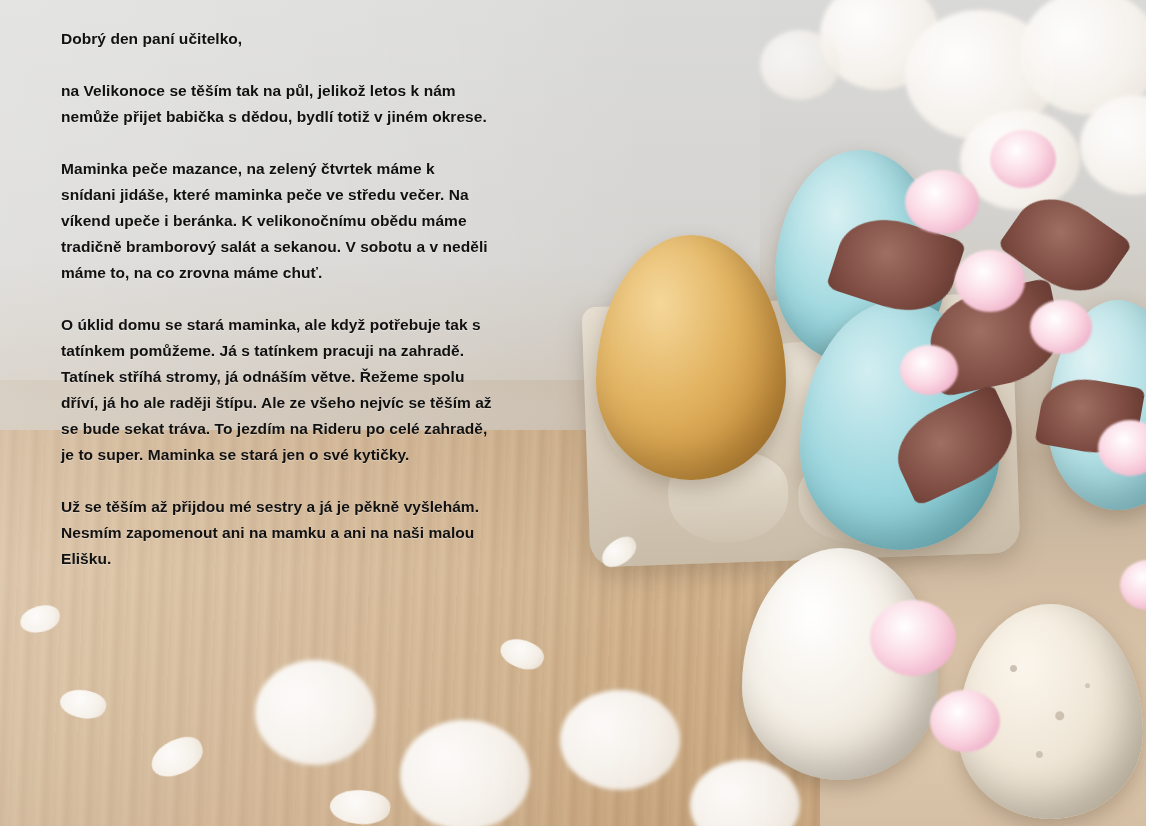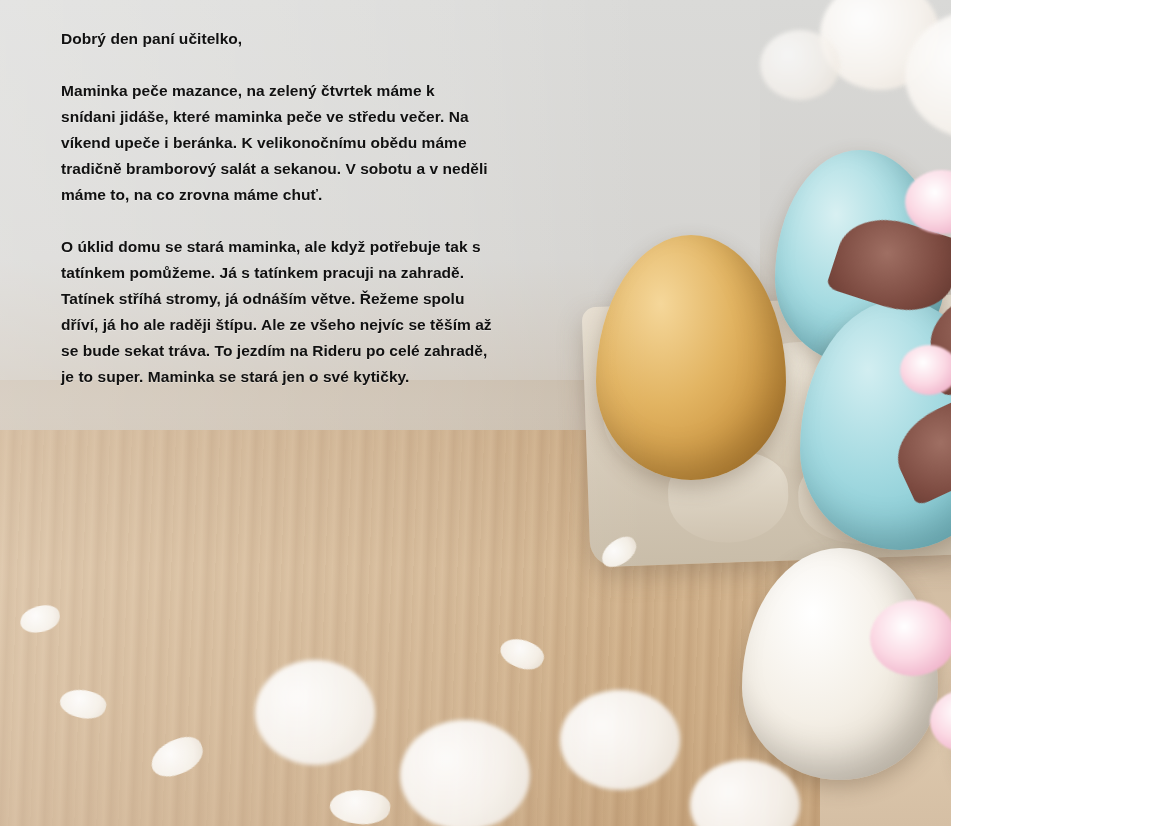--- a/index.html
+++ b/index.html
@@ -8,21 +8,21 @@
   }
   body {
     width: 1169px;
     height: 826px;
     overflow: hidden;
     font-family: "Liberation Sans", sans-serif;
   }
 
   #page {
     position: relative;
-    width: 951px;
+    width: 1146px;
     height: 826px;
     background: #d9cfc4;
     overflow: hidden;
   }
 
   
   .bg {
     position: absolute;
     inset: 0;
     background:
@@ -243,26 +243,31 @@
   <div class="petal-small" style="left:60px; top:690px; width:46px; height:28px; transform:rotate(15deg);"></div>
   <div class="petal-small" style="left:20px; top:606px; width:40px; height:26px; transform:rotate(-8deg);"></div>
   <div class="petal-small" style="left:500px; top:640px; width:44px; height:28px; transform:rotate(25deg);"></div>
   <div class="petal-small" style="left:600px; top:540px; width:38px; height:24px; transform:rotate(-30deg);"></div>
   <div class="petal-small" style="left:330px; top:790px; width:60px; height:34px; transform:rotate(8deg);"></div>
 
   <div class="text-scrim"></div>
 
   <div class="letter">
     <p class="para">Dobrý den paní učitelko,</p>
+    <p class="para">na Velikonoce se těším tak na půl, jelikož letos k nám
+nemůže přijet babička s dědou, bydlí totiž v jiném okrese.</p>
     <p class="para">Maminka peče mazance, na zelený čtvrtek máme k
 snídani jidáše, které maminka peče ve středu večer. Na
 víkend upeče i beránka. K velikonočnímu obědu máme
 tradičně bramborový salát a sekanou. V sobotu a v neděli
 máme to, na co zrovna máme chuť.</p>
     <p class="para">O úklid domu se stará maminka, ale když potřebuje tak s
 tatínkem pomůžeme. Já s tatínkem pracuji na zahradě.
 Tatínek stříhá stromy, já odnáším větve. Řežeme spolu
 dříví, já ho ale raději štípu. Ale ze všeho nejvíc se těším až
 se bude sekat tráva. To jezdím na Rideru po celé zahradě,
 je to super. Maminka se stará jen o své kytičky.</p>
+    <p class="para">Už se těším až přijdou mé sestry a já je pěkně vyšlehám.
+Nesmím zapomenout ani na mamku a ani na naši malou
+Elišku.</p>
   </div>
 
 </div>
 
 </body></html>

